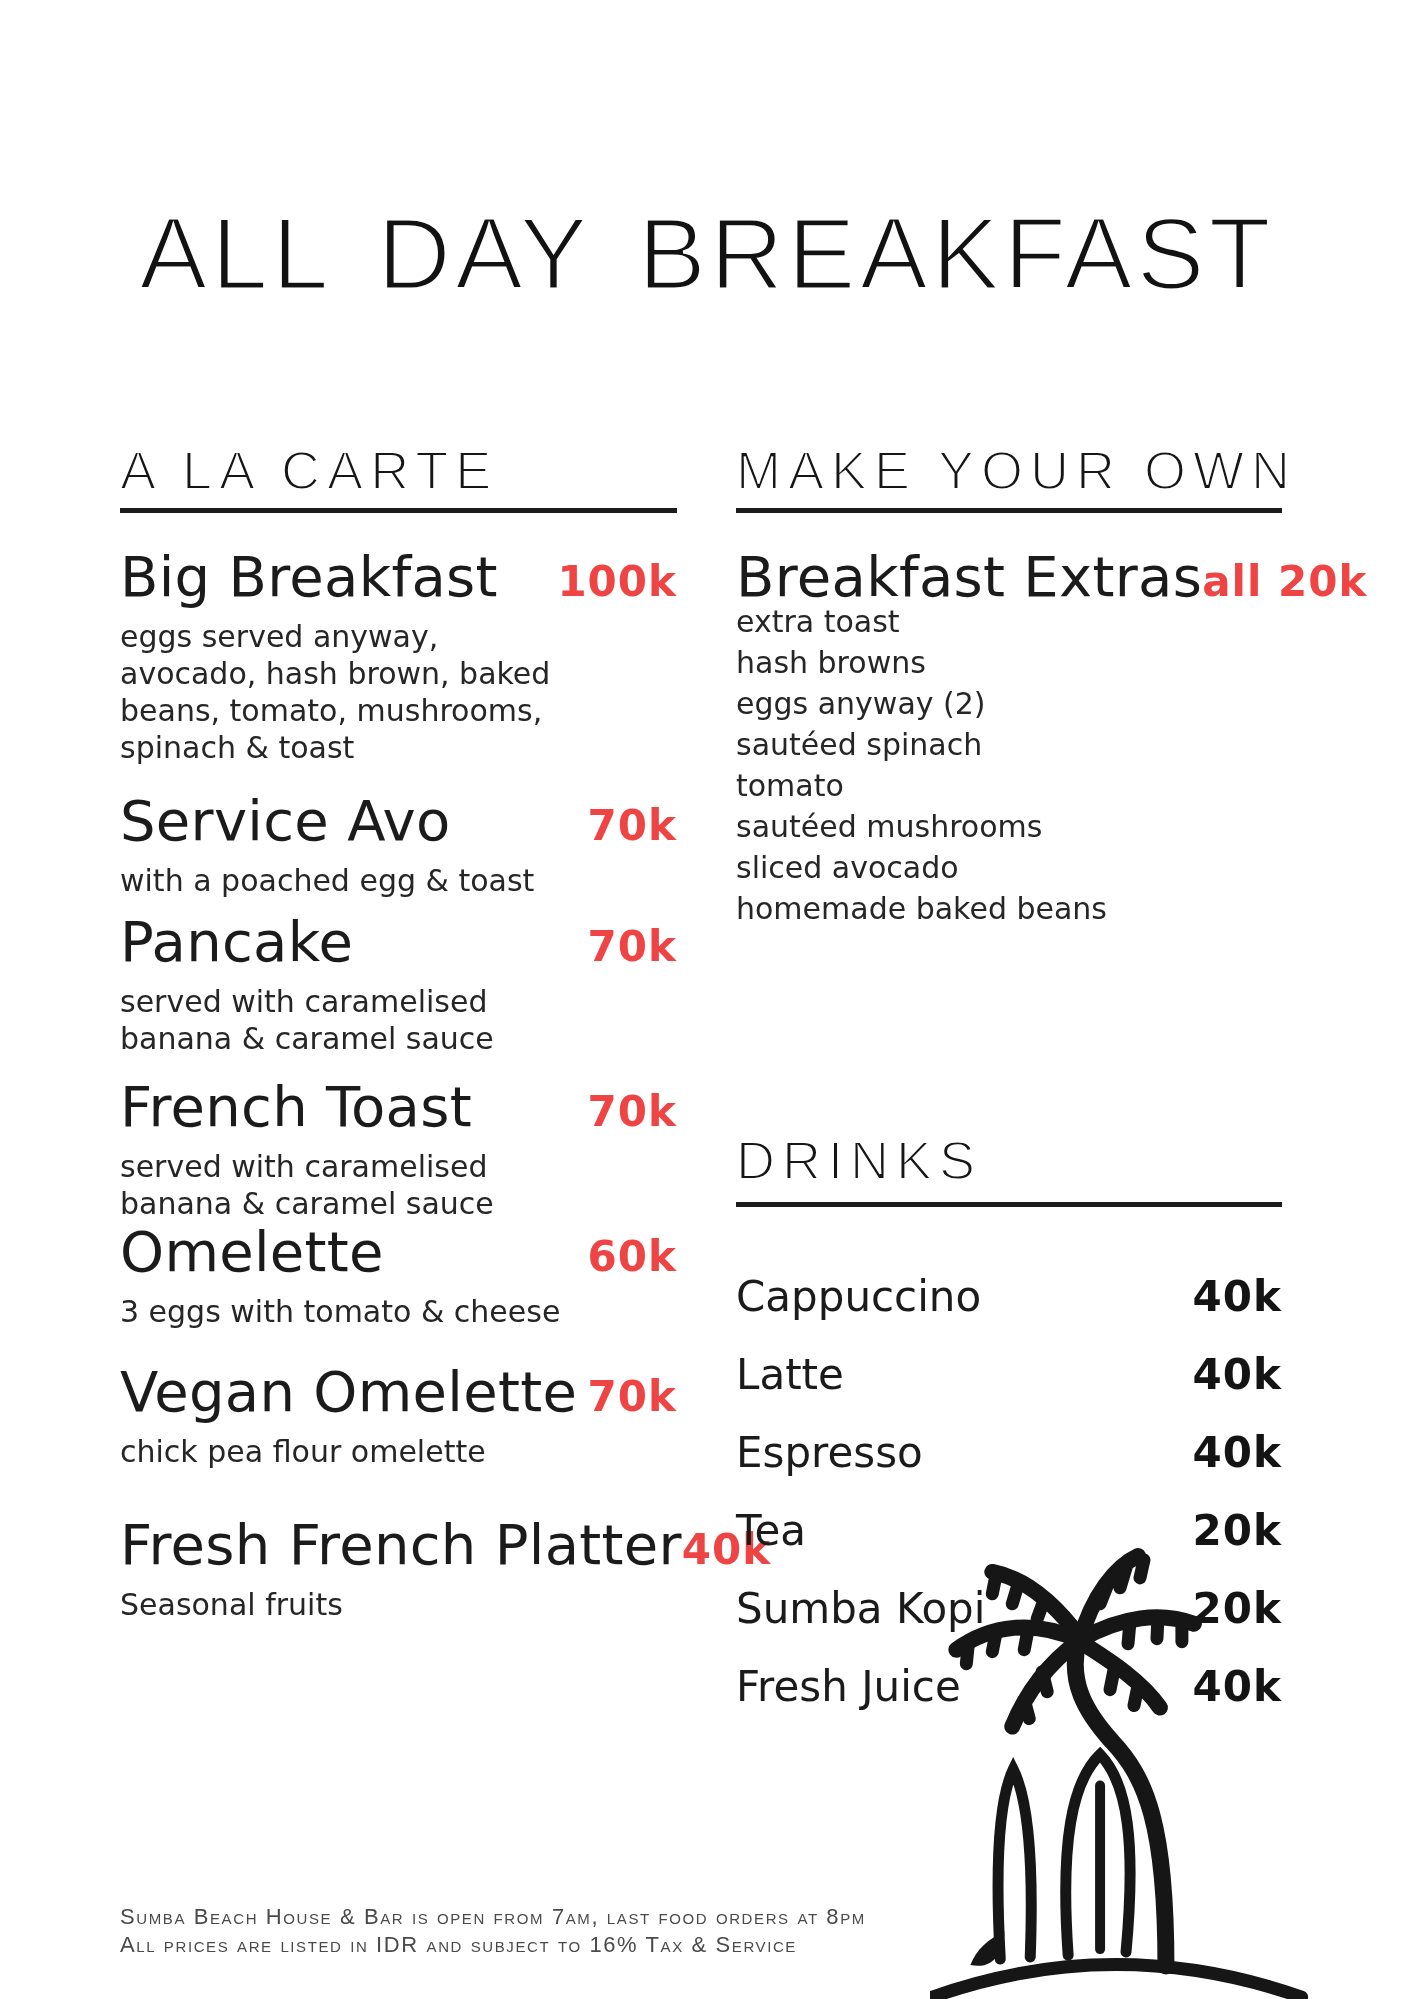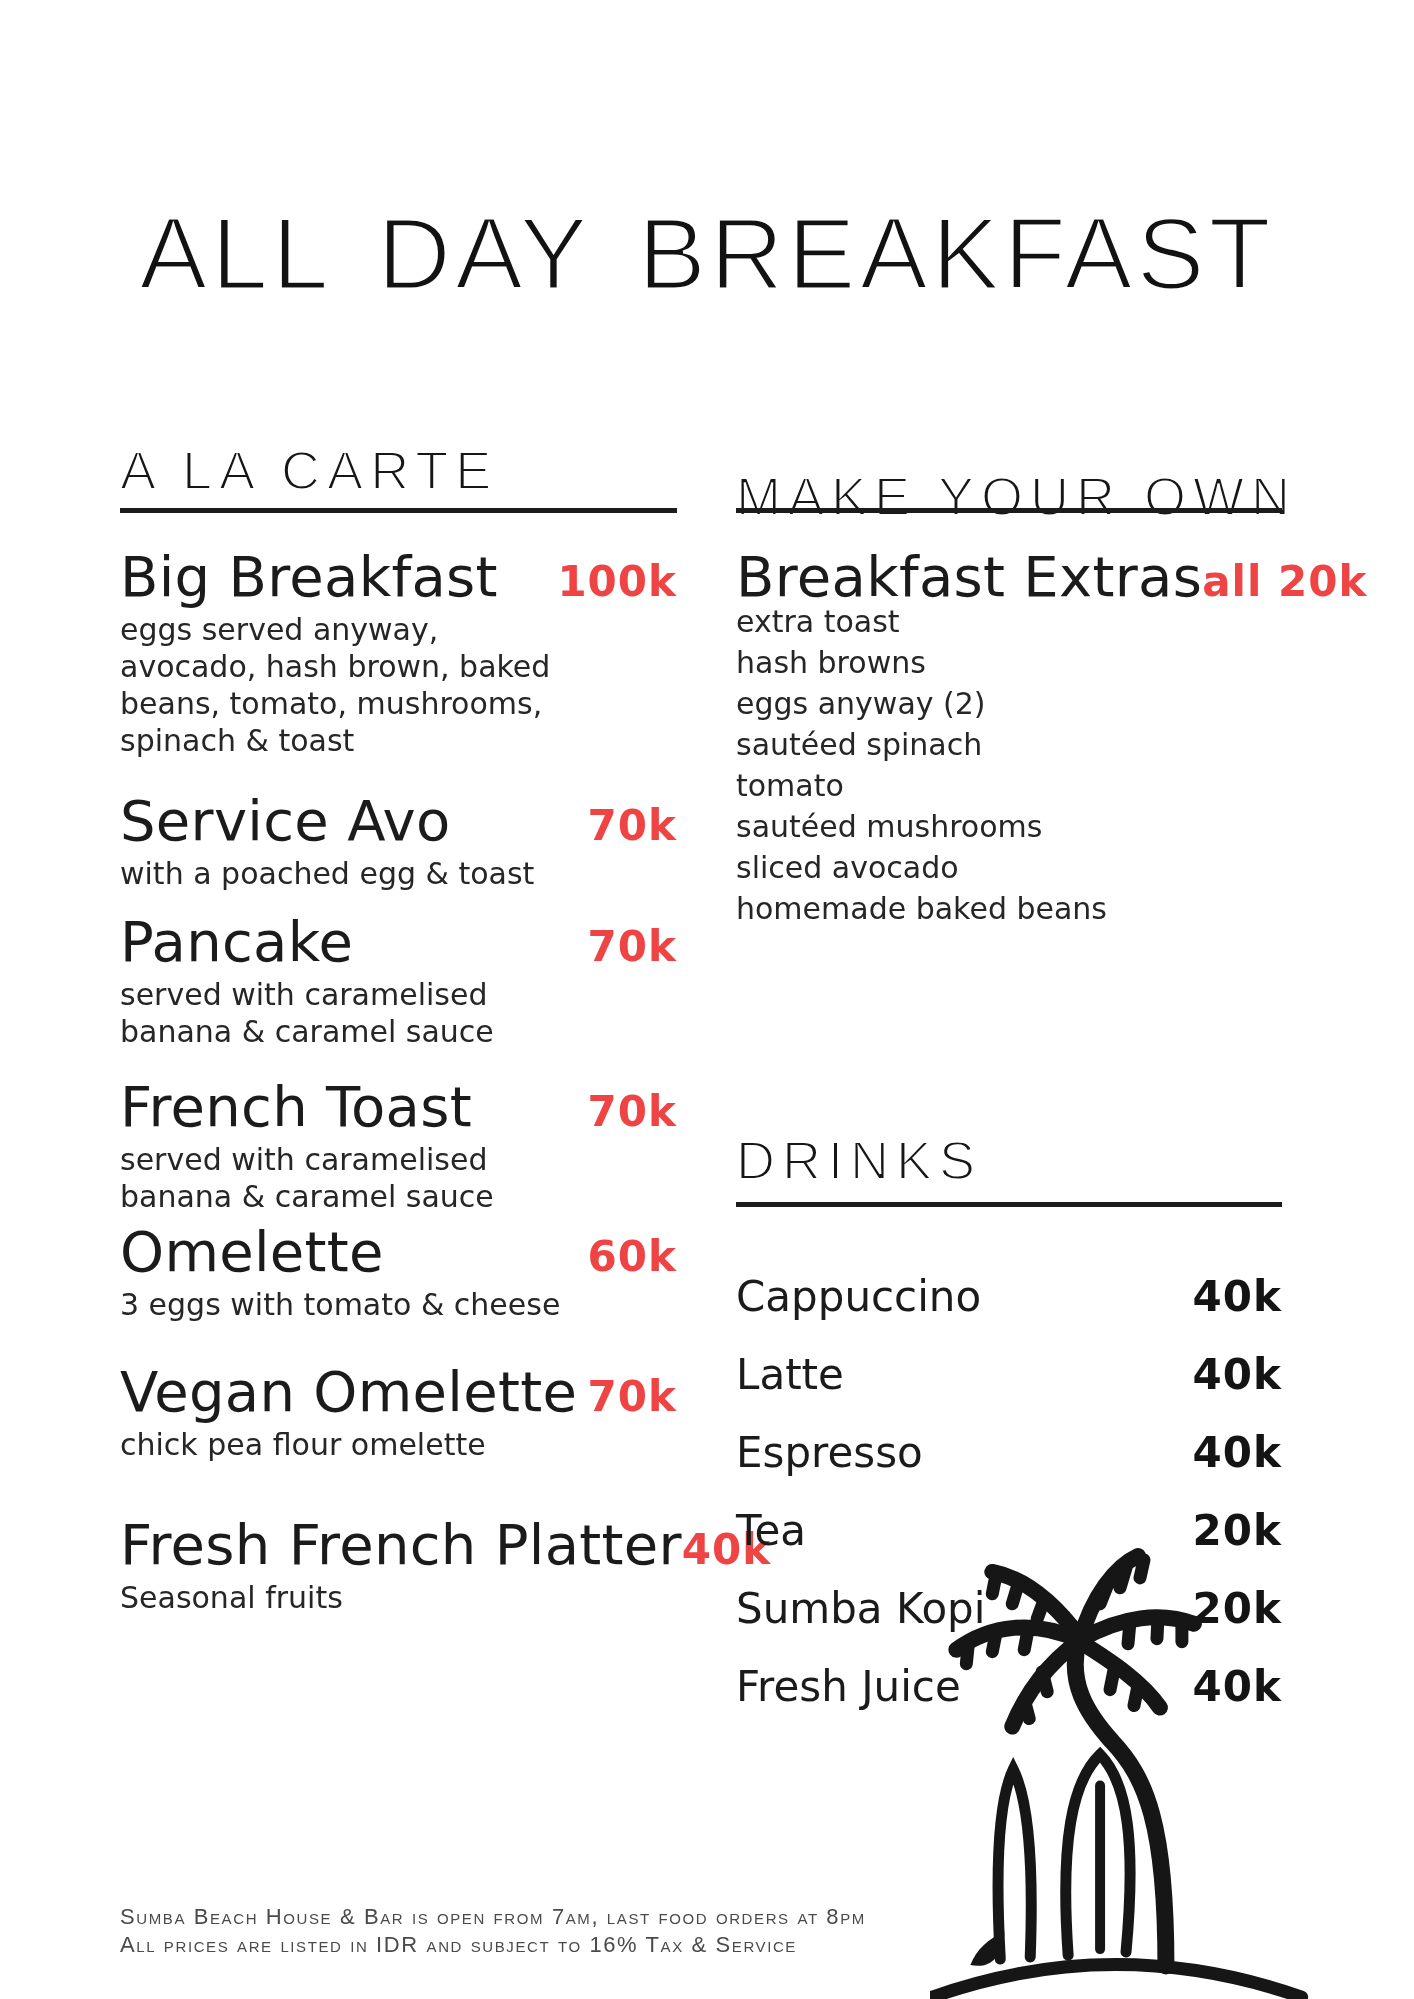--- a/index.html
+++ b/index.html
@@ -15,21 +15,21 @@
          color:#121212;-webkit-text-stroke:3px #ffffff;white-space:nowrap;}
 
   .sec-h{font-family:"Liberation Sans","DejaVu Sans",sans-serif;font-weight:300;
          font-size:54px;line-height:60px;letter-spacing:7px;color:#161616;
          -webkit-text-stroke:2px #ffffff;white-space:nowrap;}
   .rule{height:5px;background:#1c1c1c;}
 
   .item-row{display:flex;justify-content:space-between;align-items:baseline;}
   .item-name{font-size:56px;line-height:52px;letter-spacing:0.3px;color:#1b1b1b;white-space:nowrap;}
   .item-price{font-size:42px;line-height:52px;font-weight:bold;letter-spacing:1px;color:#ef4444;white-space:nowrap;}
-  .item-desc{margin-top:3px;font-size:30px;line-height:37px;color:#262626;}
+  .item-desc{margin-top:10px;font-size:30px;line-height:37px;color:#262626;}
 
   .extras{font-size:30px;line-height:41px;color:#262626;}
 
   .drink-row{display:flex;justify-content:space-between;align-items:baseline;height:62px;margin-top:16px;}
   .drink-name{font-size:42px;line-height:62px;color:#1b1b1b;white-space:nowrap;}
   .drink-price{font-size:42px;line-height:62px;font-weight:bold;letter-spacing:1px;color:#141414;white-space:nowrap;}
 
   .footer{font-family:"Liberation Sans","DejaVu Sans",sans-serif;font-variant:small-caps;
           font-size:22px;line-height:28px;letter-spacing:1.6px;color:#4a4a4a;white-space:nowrap;}
 
@@ -113,21 +113,21 @@
   <div class="abs L" style="top:1519px">
     <div class="item-row">
       <span class="item-name">Fresh French Platter</span>
       <span class="item-price">40k</span>
     </div>
     <div class="item-desc">
       <div>Seasonal fruits</div>
     </div>
   </div>
 
-  <div class="abs R sec-h" style="top:466px">MAKE YOUR OWN</div>
+  <div class="abs R sec-h" style="top:440px">MAKE YOUR OWN</div>
   <div class="abs R rule" style="top:508px"></div>
 
   <div class="abs R" style="top:551px">
     <div class="item-row">
       <span class="item-name">Breakfast Extras</span>
       <span class="item-price">all 20k</span>
     </div>
   </div>
 
   <div class="abs R extras" style="top:601px">

